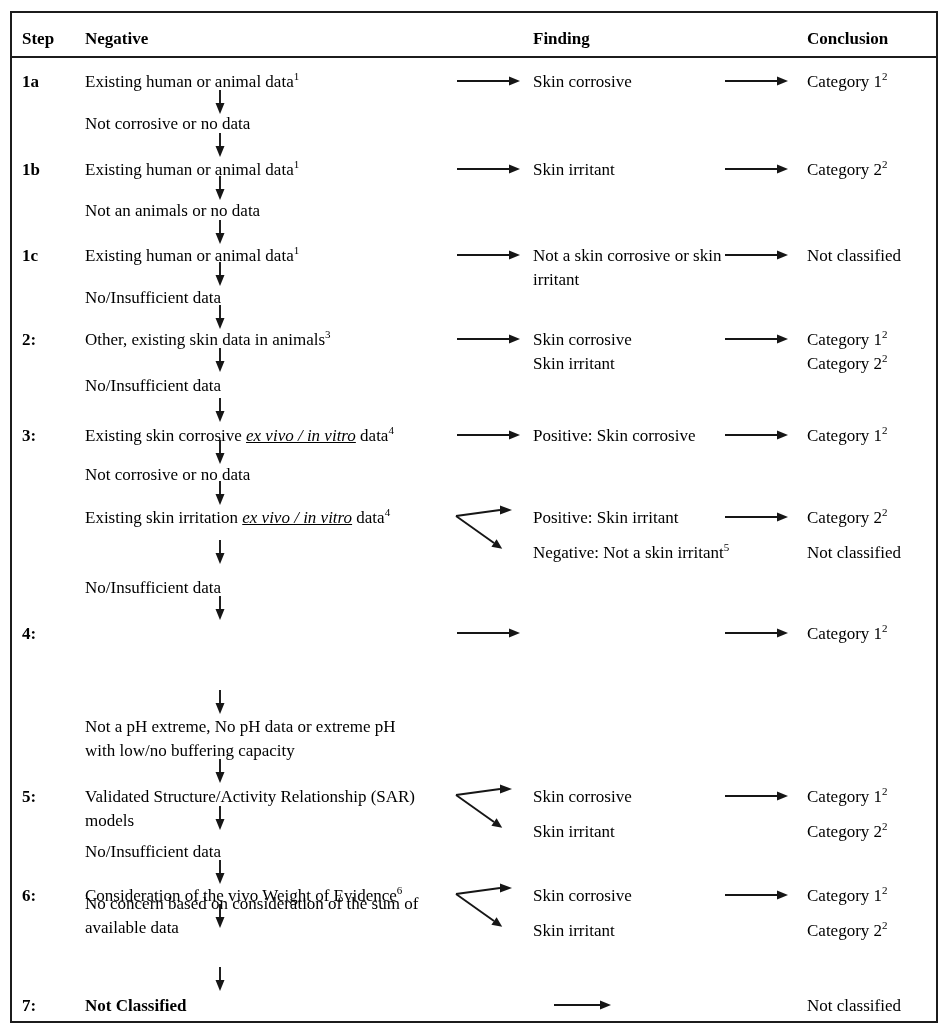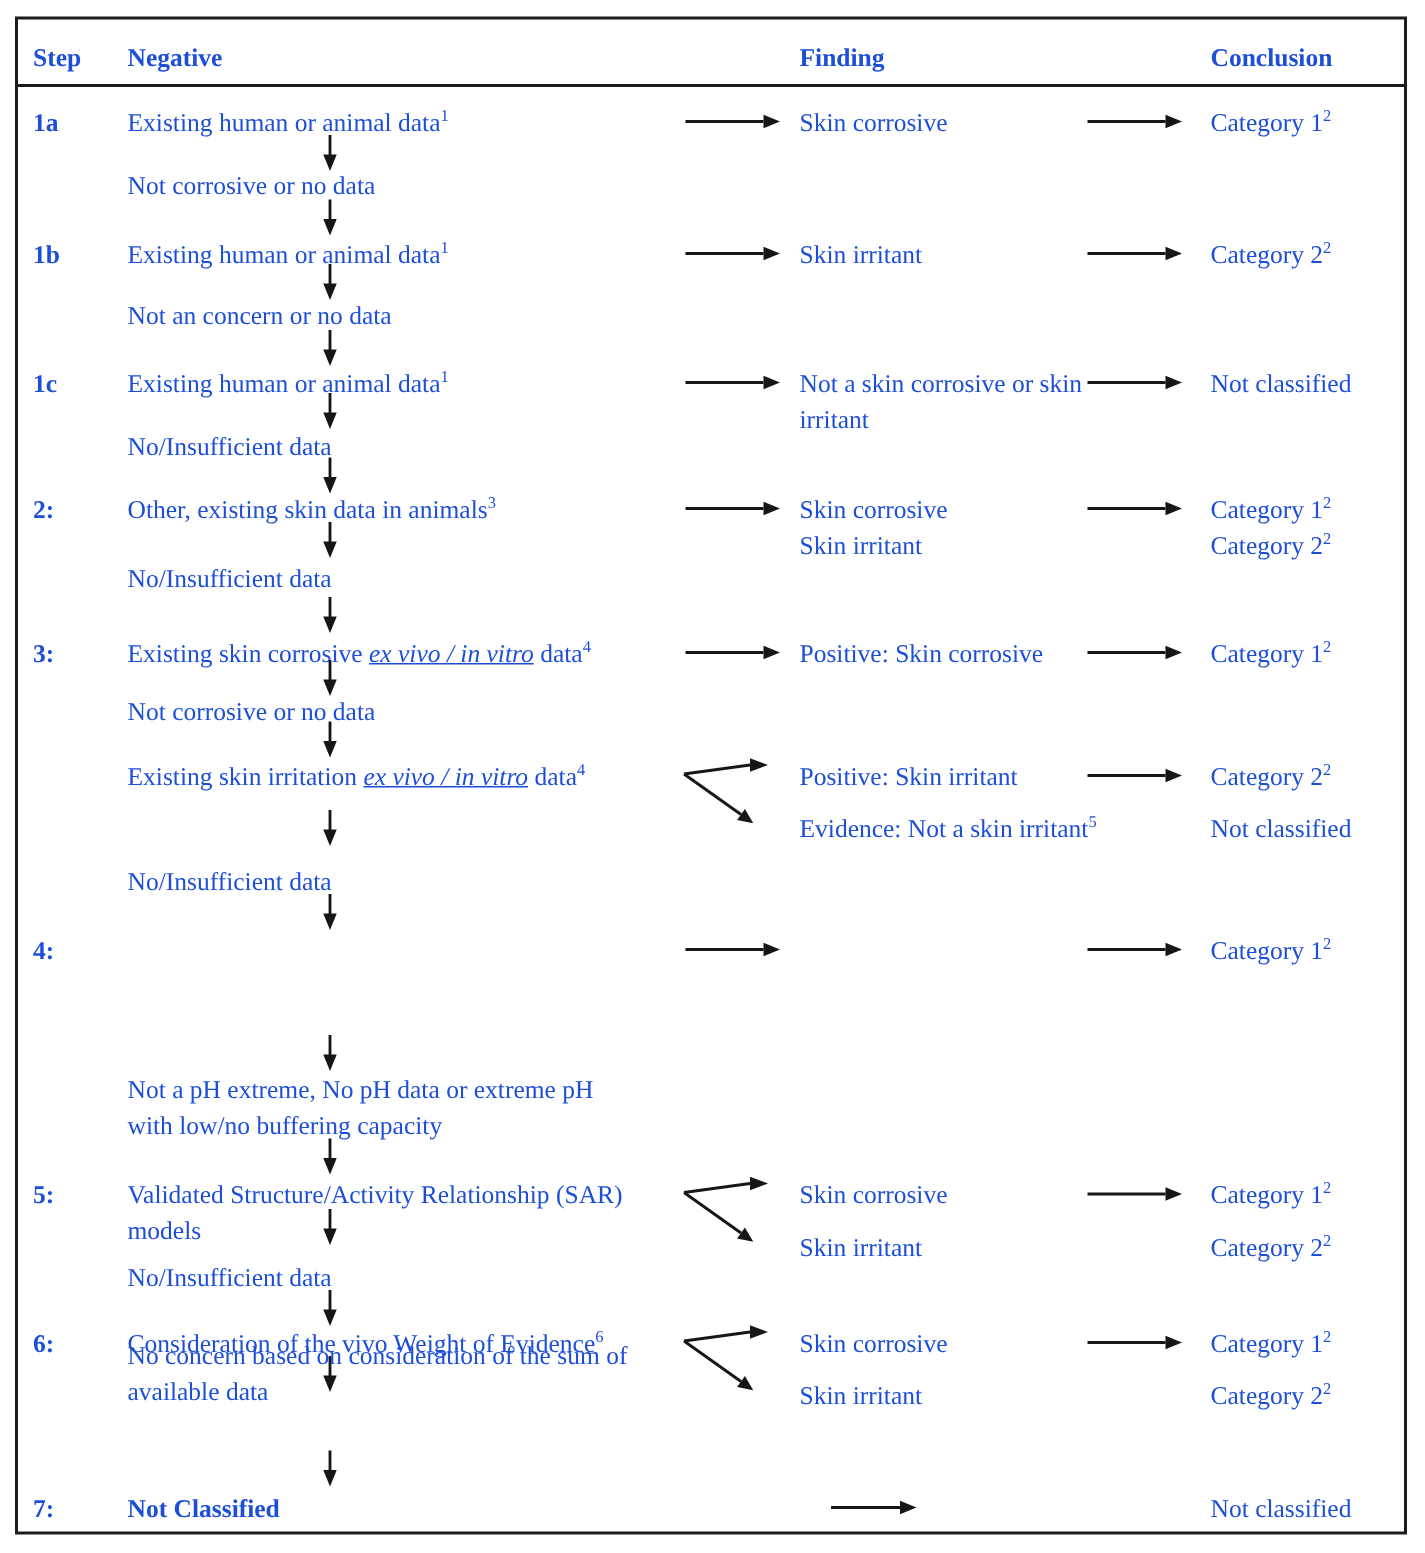--- a/index.html
+++ b/index.html
@@ -1,17 +1,17 @@
 <!DOCTYPE html>
 <html><head>
 <meta charset="utf-8">
 <style>
   html,body{margin:0;padding:0;background:#ffffff;}
   .canvas{position:relative;width:950px;height:1035px;background:#ffffff;
-          font-family:"Liberation Serif","DejaVu Serif",serif;color:#1d4ed8;overflow:hidden;}
+          font-family:"Liberation Serif","DejaVu Serif",serif;color:#000000;overflow:hidden;}
   .frame{position:absolute;left:10px;top:11px;width:924px;height:1008px;border:2px solid #1c1c1c;}
   .hline{position:absolute;left:10px;top:56px;width:928px;height:2px;background:#1c1c1c;}
   .txt{position:absolute;font-size:17px;line-height:24px;}
   .b{font-weight:bold;}
   .iu{font-style:italic;text-decoration:underline;text-align:center;}
   sup{font-size:11px;line-height:0;}
   svg.arr{position:absolute;overflow:visible;}
   .ln{stroke:#161616;stroke-width:1.9;fill:none;}
   .hd{fill:#161616;stroke:none;}
 </style>
@@ -58,21 +58,21 @@
   <div class="txt" style="left:533px;top:158px;width:200px">Skin irritant</div>
   <svg class="arr" style="left:724px;top:163px" width="66" height="12" viewBox="0 0 66 12">
       <line class="ln" x1="1" y1="6" x2="53" y2="6"></line>
       <polygon class="hd" points="53,1.5 64,6 53,10.5"></polygon>
     </svg>
   <div class="txt" style="left:807px;top:158px;width:128px"><span>Category 2</span><sup>2</sup></div>
   <svg class="arr" style="left:214px;top:176px" width="12" height="24" viewBox="0 0 12 24">
       <line class="ln" x1="6" y1="0" x2="6" y2="14"></line>
       <polygon class="hd" points="1.5,13 10.5,13 6,24"></polygon>
     </svg>
-  <div class="txt" style="left:85px;top:199px;width:400px">Not an concern or no data</div>
+  <div class="txt" style="left:85px;top:199px;width:400px">Not an animals or no data</div>
   <svg class="arr" style="left:214px;top:220px" width="12" height="24" viewBox="0 0 12 24">
       <line class="ln" x1="6" y1="0" x2="6" y2="14"></line>
       <polygon class="hd" points="1.5,13 10.5,13 6,24"></polygon>
     </svg>
 
   <div class="txt b" style="left:22px;top:244px">1c</div>
   <div class="txt" style="left:85px;top:244px;width:400px"><span>Existing human or animal data</span><sup>1</sup></div>
   <svg class="arr" style="left:456px;top:249px" width="66" height="12" viewBox="0 0 66 12">
       <line class="ln" x1="1" y1="6" x2="53" y2="6"></line>
       <polygon class="hd" points="53,1.5 64,6 53,10.5"></polygon>
@@ -145,21 +145,21 @@
       <polygon class="hd" points="46,2.5 58,7 46,11.5"></polygon>
       <line class="ln" x1="2" y1="13" x2="40" y2="40"></line>
       <polygon class="hd" points="48.2,45.8 37.4,43.7 42.6,36.3"></polygon>
     </svg>
   <div class="txt" style="left:533px;top:506px;width:200px">Positive: Skin irritant</div>
   <svg class="arr" style="left:724px;top:511px" width="66" height="12" viewBox="0 0 66 12">
       <line class="ln" x1="1" y1="6" x2="53" y2="6"></line>
       <polygon class="hd" points="53,1.5 64,6 53,10.5"></polygon>
     </svg>
   <div class="txt" style="left:807px;top:506px;width:128px"><span>Category 2</span><sup>2</sup></div>
-  <div class="txt" style="left:533px;top:541px;width:200px"><span>Evidence: Not a skin irritant</span><sup>5</sup></div>
+  <div class="txt" style="left:533px;top:541px;width:200px"><span>Negative: Not a skin irritant</span><sup>5</sup></div>
   <div class="txt" style="left:807px;top:541px;width:128px">Not classified</div>
   <svg class="arr" style="left:214px;top:540px" width="12" height="24" viewBox="0 0 12 24">
       <line class="ln" x1="6" y1="0" x2="6" y2="14"></line>
       <polygon class="hd" points="1.5,13 10.5,13 6,24"></polygon>
     </svg>
   <div class="txt" style="left:85px;top:576px;width:400px">No/Insufficient data</div>
   <svg class="arr" style="left:214px;top:596px" width="12" height="24" viewBox="0 0 12 24">
       <line class="ln" x1="6" y1="0" x2="6" y2="14"></line>
       <polygon class="hd" points="1.5,13 10.5,13 6,24"></polygon>
     </svg>

